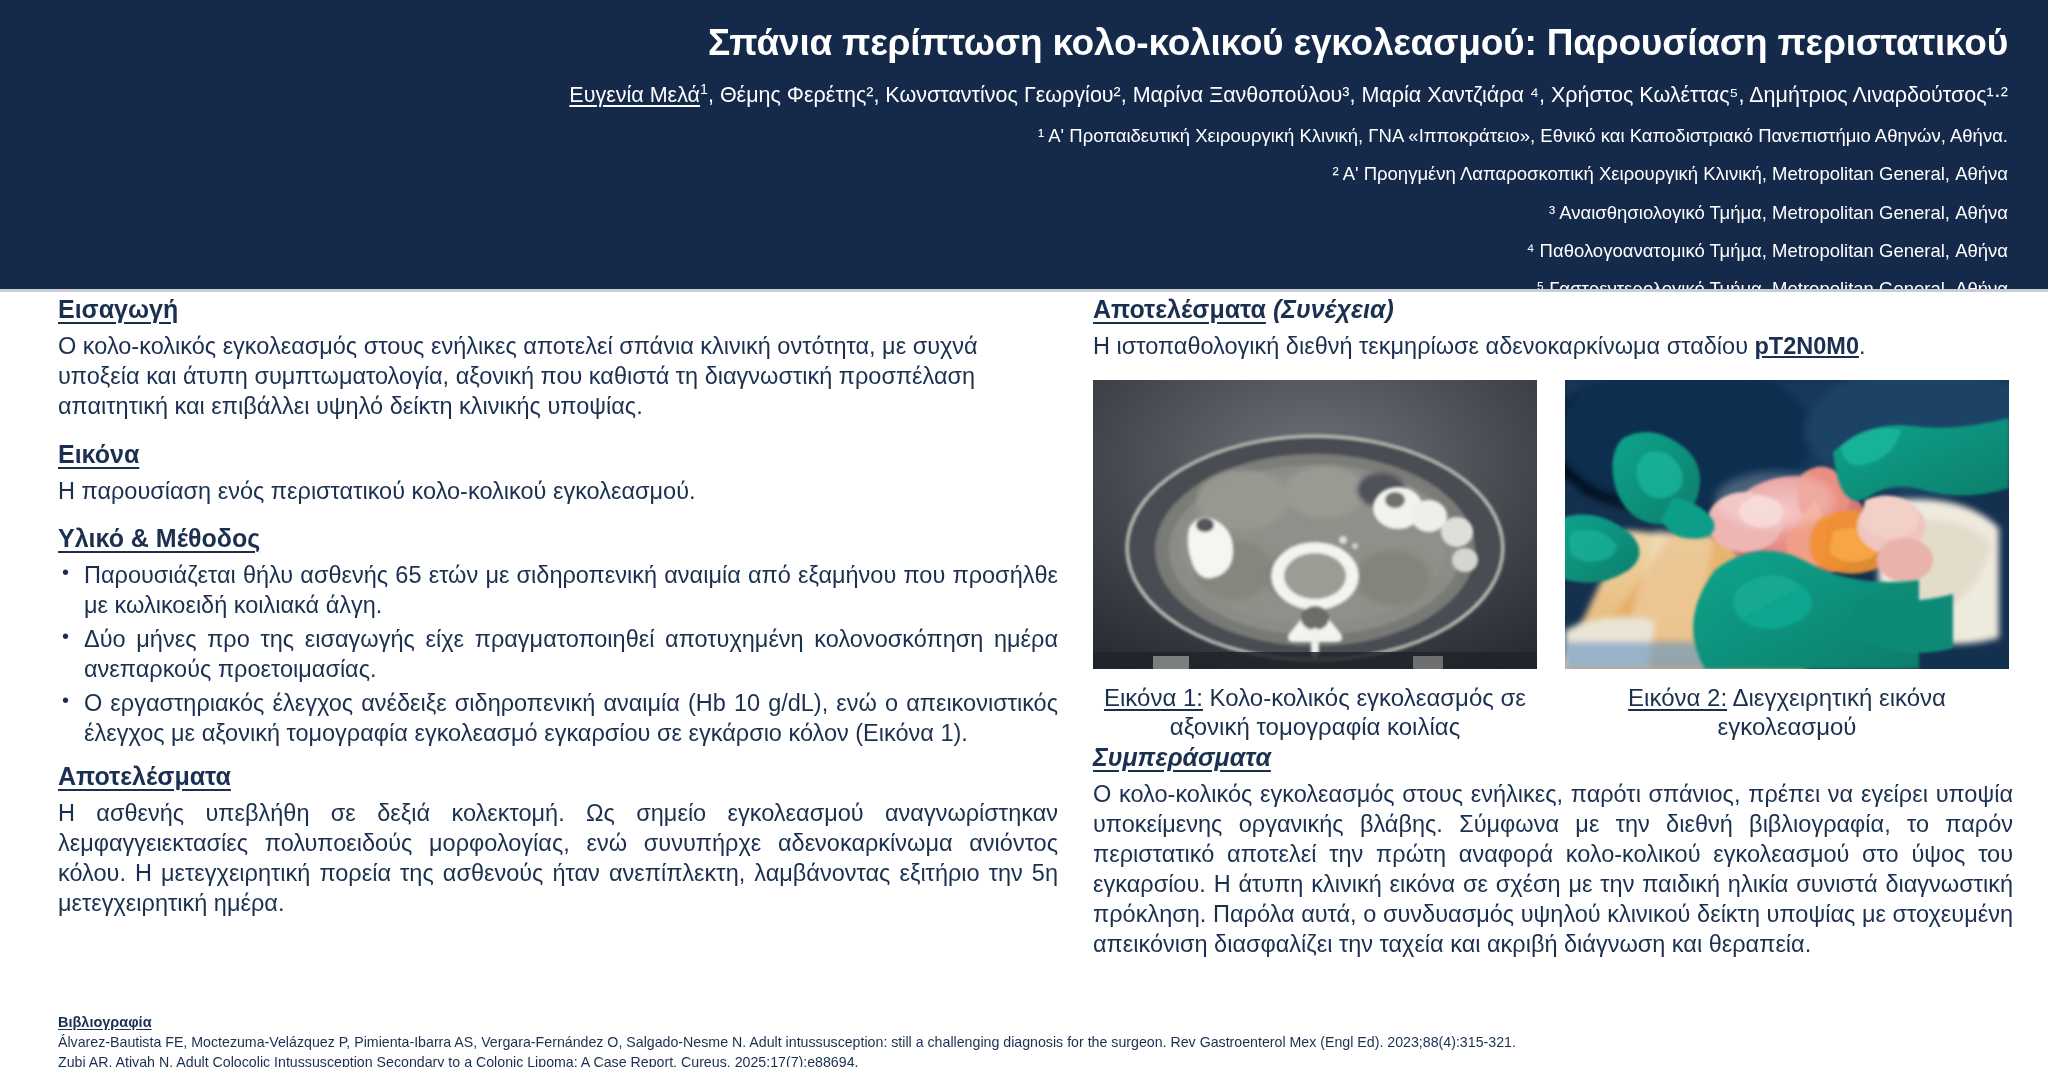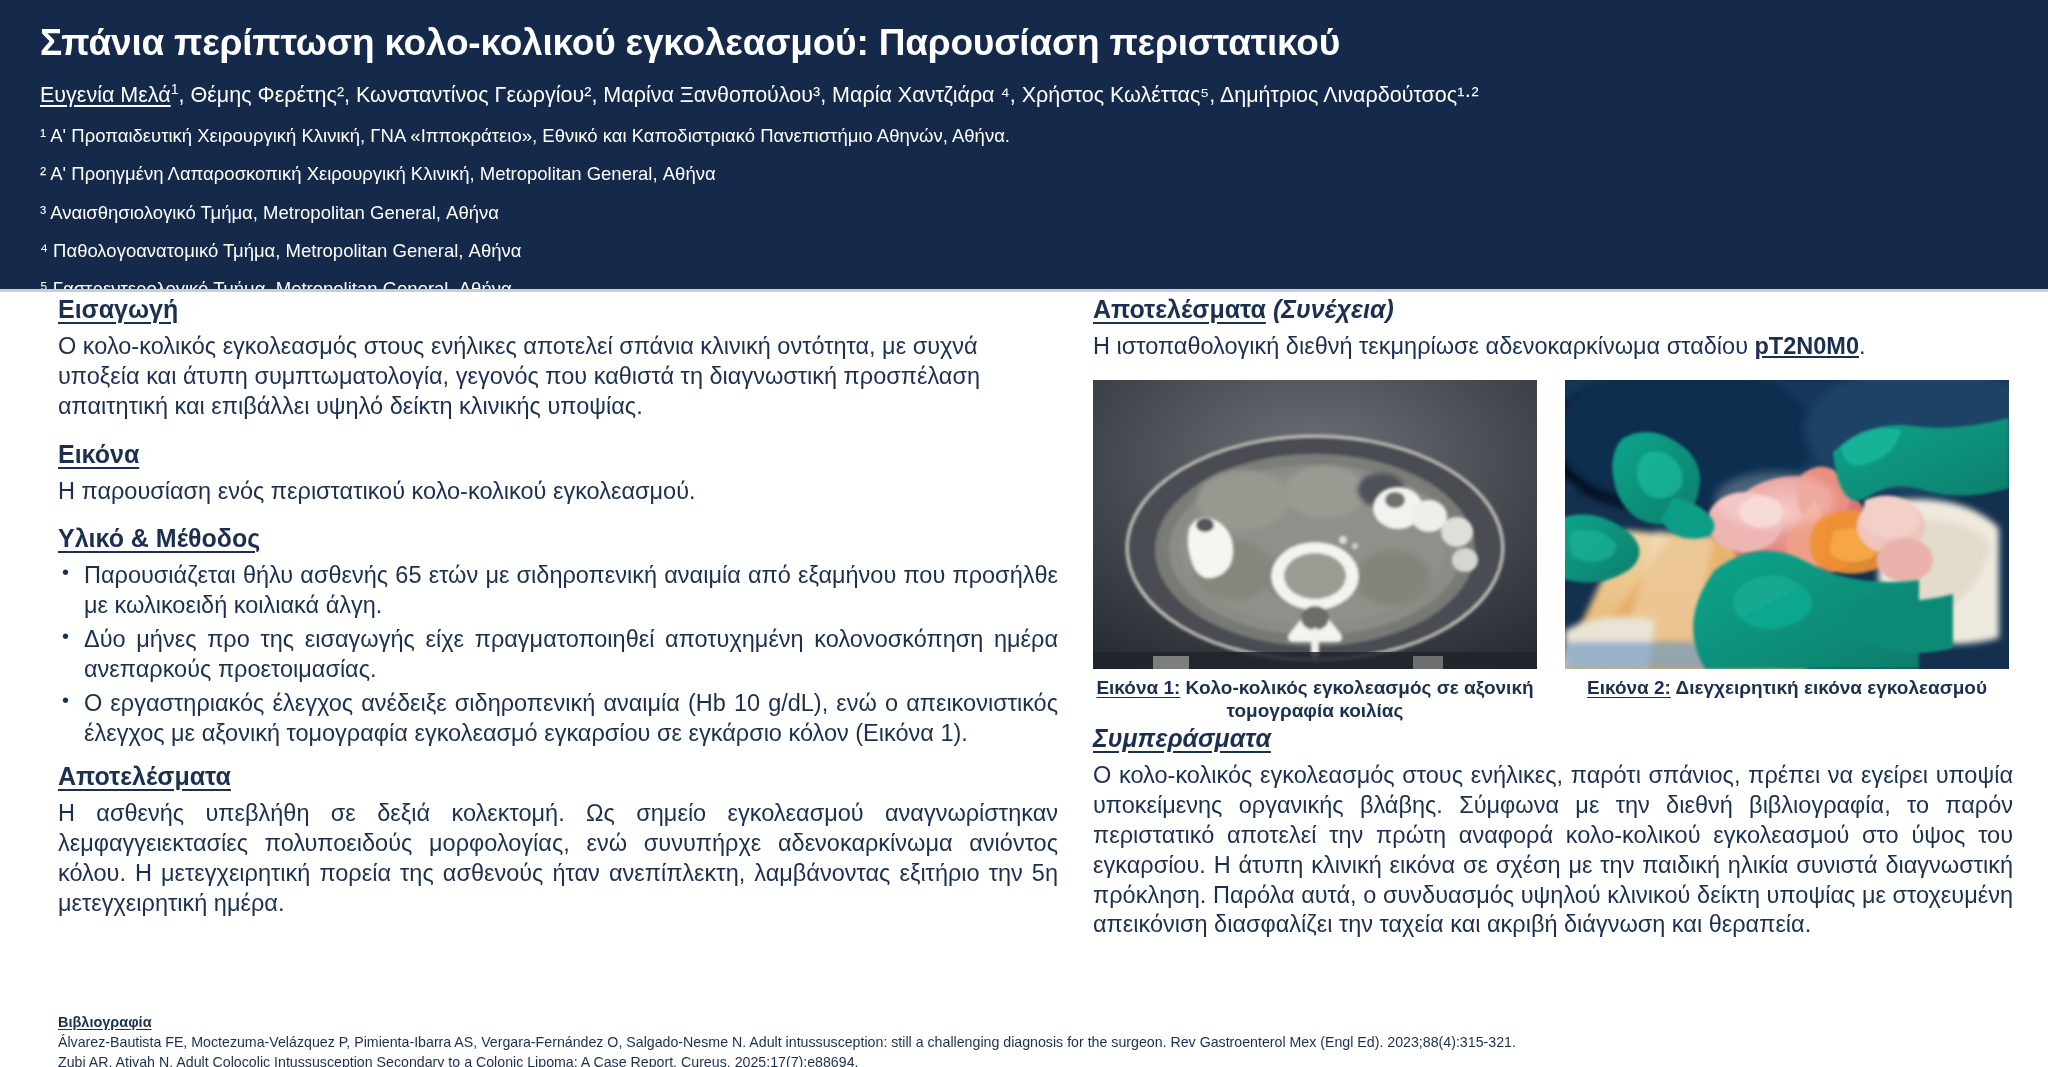--- a/index.html
+++ b/index.html
@@ -18,21 +18,21 @@
   }
 
   
   #header-banner {
     background: #15294a;
     color: #ffffff;
     width: 2048px;
     height: 292px;
     box-sizing: border-box;
     padding: 10px 40px 0 40px;
-    text-align: left;
+    text-align: right;
     position: relative;
   }
   #poster-title {
     font-size: 37px;
     font-weight: bold;
     line-height: 1.12;
     margin: 12px 0 0 0;
     letter-spacing: -0.2px;
   }
   #authors-line {
@@ -140,25 +140,25 @@
   }
   .figure-block { width: 444px; }
   .figure-frame {
     width: 444px;
     height: 289px;
     overflow: hidden;
     position: relative;
     background: #2a2f36;
   }
   .figure-caption {
-    font-size: 19px;
-    font-weight: bold;
+    font-size: 24px;
+    font-weight: normal;
     line-height: 1.22;
     text-align: center;
-    margin-top: 7px;
+    margin-top: 14px;
   }
   .figure-caption .cap-label {
     text-decoration: underline;
     text-underline-offset: 3px;
   }
 
   
   .ct-svg, .or-svg { display:block; width:100%; height:100%; }
 
   
@@ -204,21 +204,21 @@
   <div id="header-rule"></div>
 </div>
 
 <div id="poster-body">
 
   <div id="left-column">
 
     <div class="heading-wrap">
       <h2 class="section-heading">Εισαγωγή</h2>
     </div>
-    <p class="body-text nojust">Ο κολο-κολικός εγκολεασμός στους ενήλικες αποτελεί σπάνια κλινική οντότητα, με συχνά υποξεία και άτυπη συμπτωματολογία, γεγονός που καθιστά τη διαγνωστική προσπέλαση απαιτητική και επιβάλλει υψηλό δείκτη κλινικής υποψίας.</p>
+    <p class="body-text nojust">Ο κολο-κολικός εγκολεασμός στους ενήλικες αποτελεί σπάνια κλινική οντότητα, με συχνά υποξεία και άτυπη συμπτωματολογία, αξονική που καθιστά τη διαγνωστική προσπέλαση απαιτητική και επιβάλλει υψηλό δείκτη κλινικής υποψίας.</p>
 
     <div class="heading-wrap">
       <h2 class="section-heading">Εικόνα</h2>
     </div>
     <p class="body-text nojust">Η παρουσίαση ενός περιστατικού κολο-κολικού εγκολεασμού.</p>
 
     <div class="heading-wrap">
       <h2 class="section-heading">Υλικό &amp; Μέθοδος</h2>
     </div>
     <ul class="bullets">

